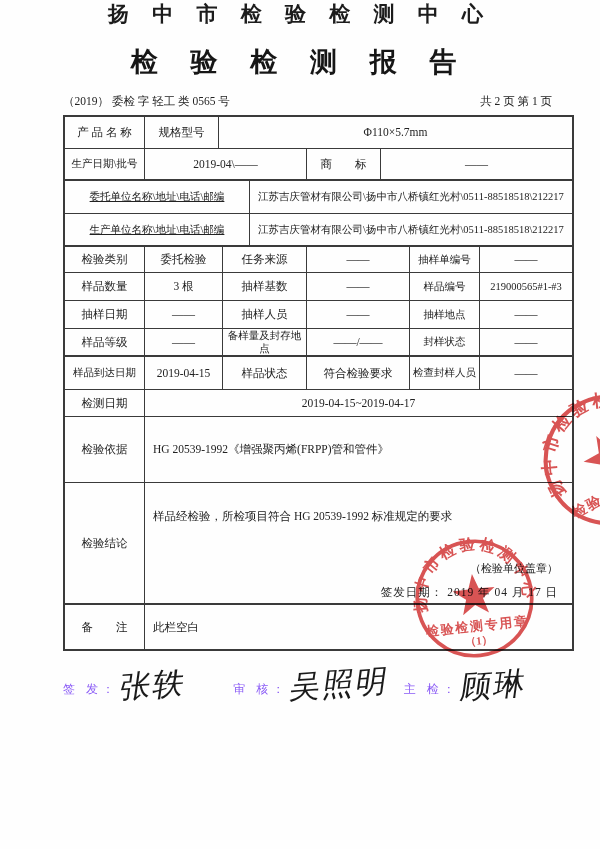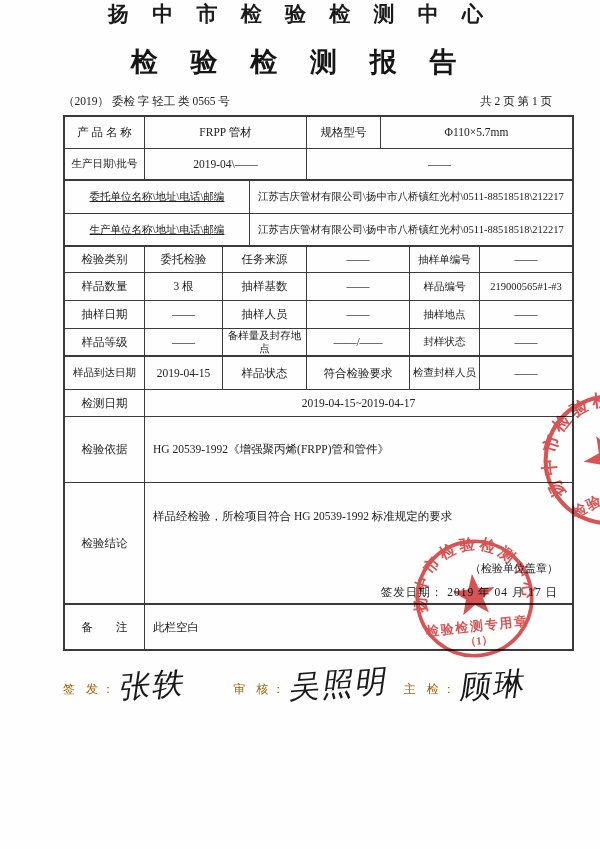--- a/index.html
+++ b/index.html
@@ -54,21 +54,21 @@
     padding:26px 10px 6px 8px; text-align:left;
   }
   .seal-caption { position:absolute; right:14px; top:78px; font-size:11px; }
   .issue-line { position:absolute; right:14px; top:102px; font-size:11.5px; letter-spacing:1px; }
   
   .sig-row {
     width:511px; margin:16px 25px 0 63px;
     display:flex; align-items:flex-start;
   }
   .sig-group { display:flex; align-items:flex-start; flex:1; }
-  .sig-label { font-size:12px; letter-spacing:4px; padding-top:14px; white-space:nowrap; color:#a16207; }
+  .sig-label { font-size:12px; letter-spacing:4px; padding-top:14px; white-space:nowrap; color:#8b5cf6; }
   .sig-name {
     font-size:31px; color:#1a1a1a; white-space:nowrap;
     transform:rotate(-4deg) skewX(-12deg); transform-origin:left center;
     margin-left:2px; letter-spacing:2px; font-weight:500;
   }
   
   .stamp { position:absolute; color:var(--stamp-color); opacity:.88; mix-blend-mode:multiply; pointer-events:none; }
   .stamp-main { left:413px; top:537px; width:123px; height:123px; transform:rotate(-6deg); }
   .stamp-edge { left:541px; top:392px; width:136px; height:136px; transform:rotate(-28deg); }
   .stamp svg { width:100%; height:100%; overflow:visible; }
@@ -85,28 +85,28 @@
     <div class="meta-row">
       <span class="left">（2019） 委检 字 轻工 类 0565 号</span>
       <span class="right">共 2 页 第 1 页</span>
     </div>
   </div>
 
   <div class="tbl">
 
     <div class="tr h32">
       <div class="td w-lab">产 品 名 称</div>
-      <div class="td w-pv1">FRPP 管材</div>
       <div class="td w-pl2">规格型号</div>
       <div class="td w-pv2">Φ110×5.7mm</div>
     </div>
 
     <div class="tr h32 thick">
       <div class="td w-lab small">生产日期\批号</div>
       <div class="td w-pv1">2019-04\——</div>
+      <div class="td w-pl2">商　　标</div>
       <div class="td w-pv2">——</div>
     </div>
 
     <div class="tr h33">
       <div class="td w-wlab small">委托单位名称\地址\电话\邮编</div>
       <div class="td w-rest left small">江苏吉庆管材有限公司\扬中市八桥镇红光村\0511-88518518\212217</div>
     </div>
 
     <div class="tr h33 thick">
       <div class="td w-wlab small">生产单位名称\地址\电话\邮编</div>

